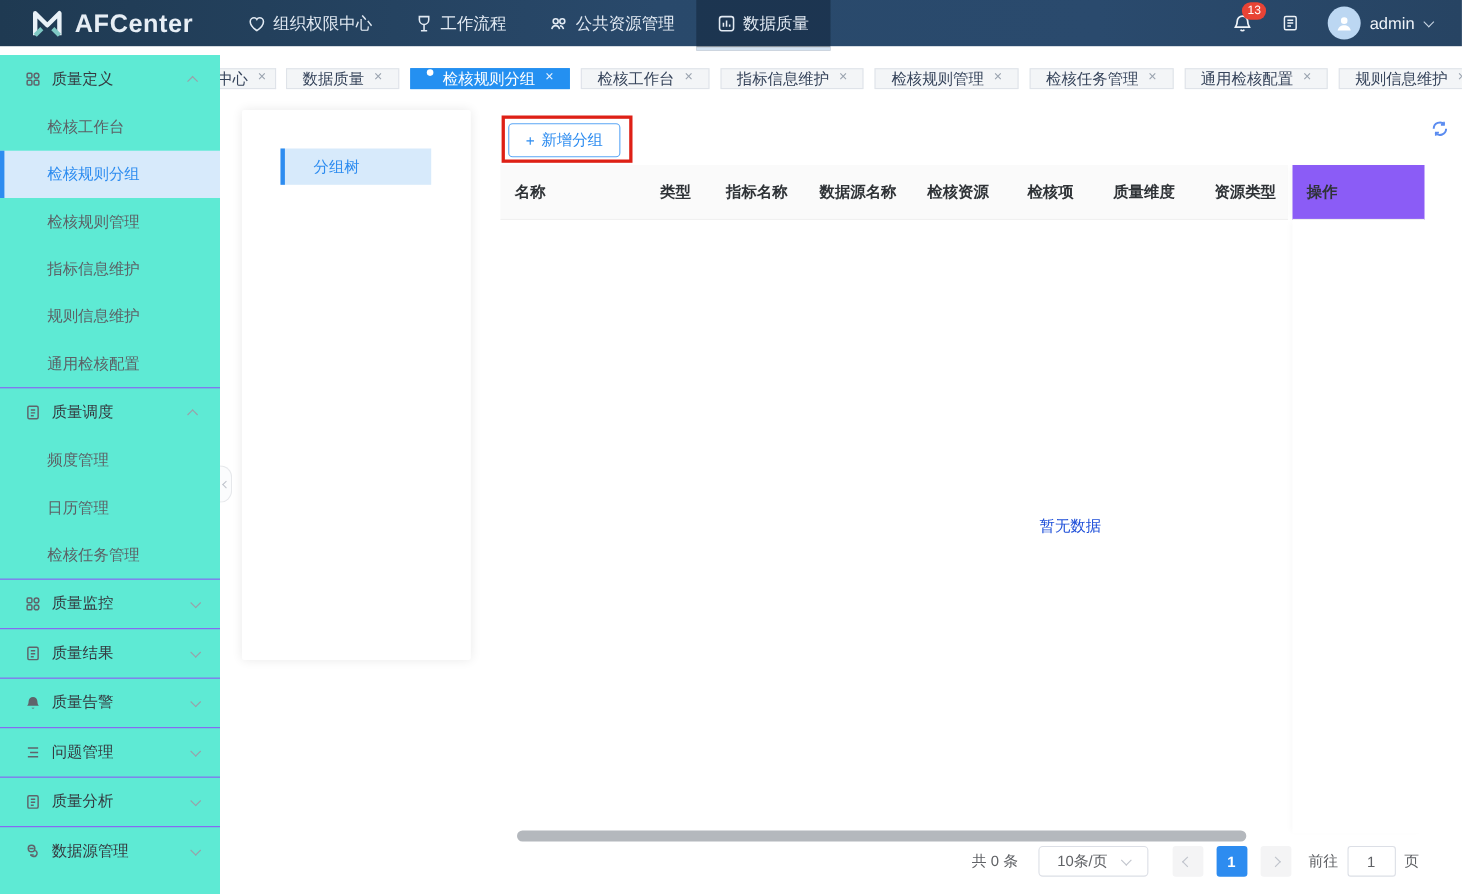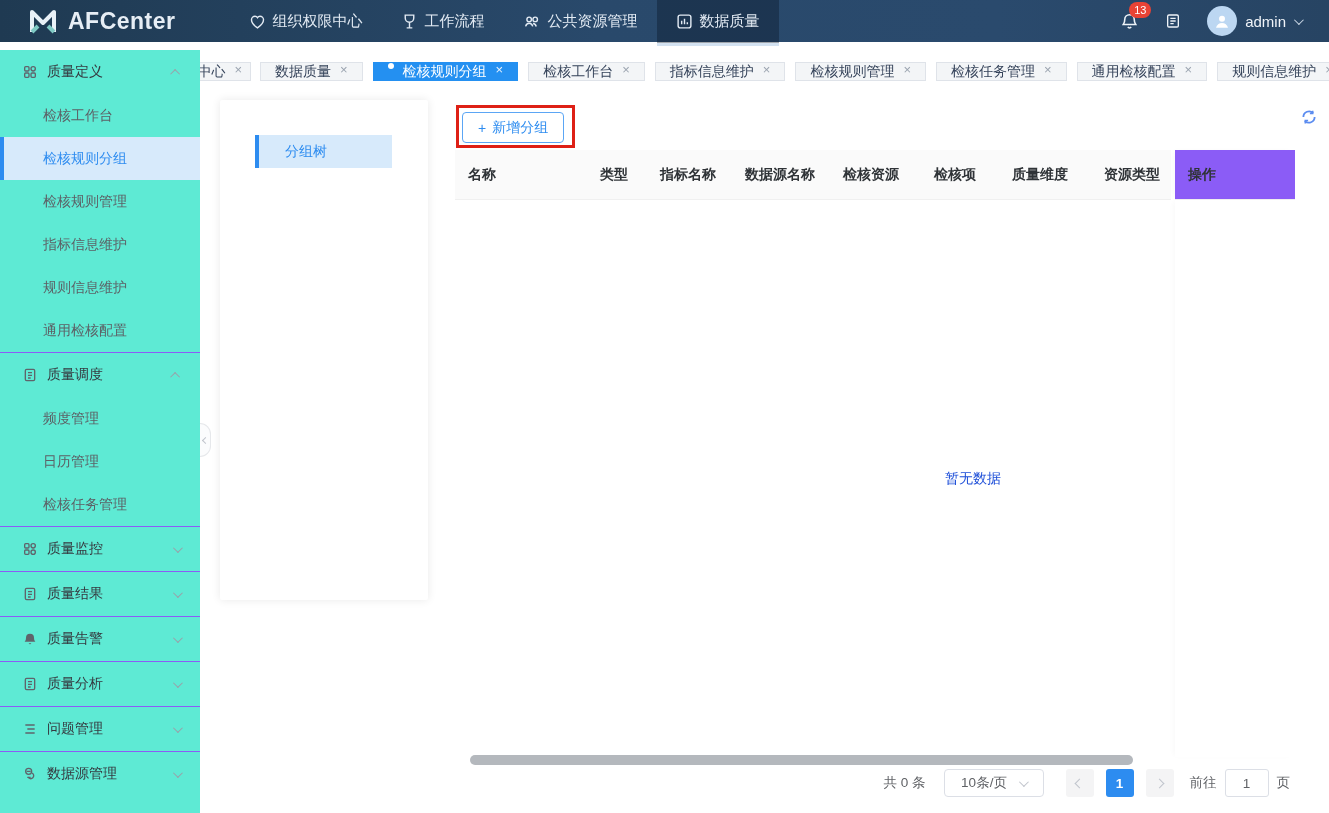--- a/index.html
+++ b/index.html
@@ -2,21 +2,21 @@
 <html><head>
 <meta charset="utf-8">
 <style>
   * { margin:0; padding:0; box-sizing:border-box; }
   html,body { width:1329px; height:813px; overflow:hidden; background:#fff;
     font-family:"Liberation Sans", sans-serif; font-size:14px; color:#303133; }
 
   
   .topbar { position:absolute; left:0; top:0; width:1329px; height:42px;
     background:linear-gradient(90deg,#1f3a52 0%, #29496b 45%, #2a4a6d 75%, #274463 100%);
-    display:flex; align-items:center; color:#dfe8f2;gap:24px; }
+    display:flex; align-items:center; color:#dfe8f2; }
   .logo-wrap { display:flex; align-items:center; gap:10px; padding:0 30px 0 28px; }
   .logo-text { font-size:23px; font-weight:600; color:#e7eef5; letter-spacing:.5px; }
   .topnav { display:flex; align-items:stretch; height:50px; }
   .nav-item { display:flex; align-items:center; gap:7px; padding:0 19px; cursor:pointer;
     color:#e2eaf3; font-size:15px; }
   .nav-item.active { background:rgba(8,22,38,.38); box-shadow:inset 0 -3px 0 #d3e2f1; }
   .topbar-right { margin-left:auto; display:flex; align-items:center; gap:26px; padding-right:28px; }
   .bell-wrap { position:relative; }
   .badge { position:absolute; top:-9px; left:9px; background:#e84335; color:#fff;
     font-size:11px; line-height:16px; padding:0 5px; border-radius:9px; }
@@ -244,33 +244,33 @@
         <path d="M6 10a6 6 0 1 1 12 0c0 4 1.5 5 2 6H4c.5-1 2-2 2-6z"></path>
           <path d="M10 18.5a2.2 2.2 0 0 0 4 0z"></path>
       </svg>
       <span>质量告警</span>
       <span class="chev down"></span>
     </div>
   </div>
   <div class="menu-group">
     <div class="group-head">
       <svg class="g-icon" viewBox="0 0 24 24" fill="none" stroke="currentColor" stroke-width="2">
+        <path d="M5 6h14M8 12h11M5 18h14"></path>
+      </svg>
+      <span>问题管理</span>
+      <span class="chev down"></span>
+    </div>
+  </div>
+  <div class="menu-group">
+    <div class="group-head">
+      <svg class="g-icon" viewBox="0 0 24 24" fill="none" stroke="currentColor" stroke-width="2">
         <rect x="5" y="3.5" width="14" height="17" rx="2"></rect>
           <path d="M9 8.5h6M9 12.5h6M9 16.5h4"></path>
       </svg>
       <span>质量分析</span>
-      <span class="chev down"></span>
-    </div>
-  </div>
-  <div class="menu-group">
-    <div class="group-head">
-      <svg class="g-icon" viewBox="0 0 24 24" fill="none" stroke="currentColor" stroke-width="2">
-        <path d="M5 6h14M8 12h11M5 18h14"></path>
-      </svg>
-      <span>问题管理</span>
       <span class="chev down"></span>
     </div>
   </div>
   <div class="menu-group">
     <div class="group-head">
       <svg class="g-icon" viewBox="0 0 24 24" fill="none" stroke="currentColor" stroke-width="2">
         <circle cx="10" cy="8" r="4.5"></circle>
           <path d="M9 16.5a4.5 4.5 0 1 0 6-6"></path>
           <path d="M7 8h6M8 17h5"></path>
       </svg>

